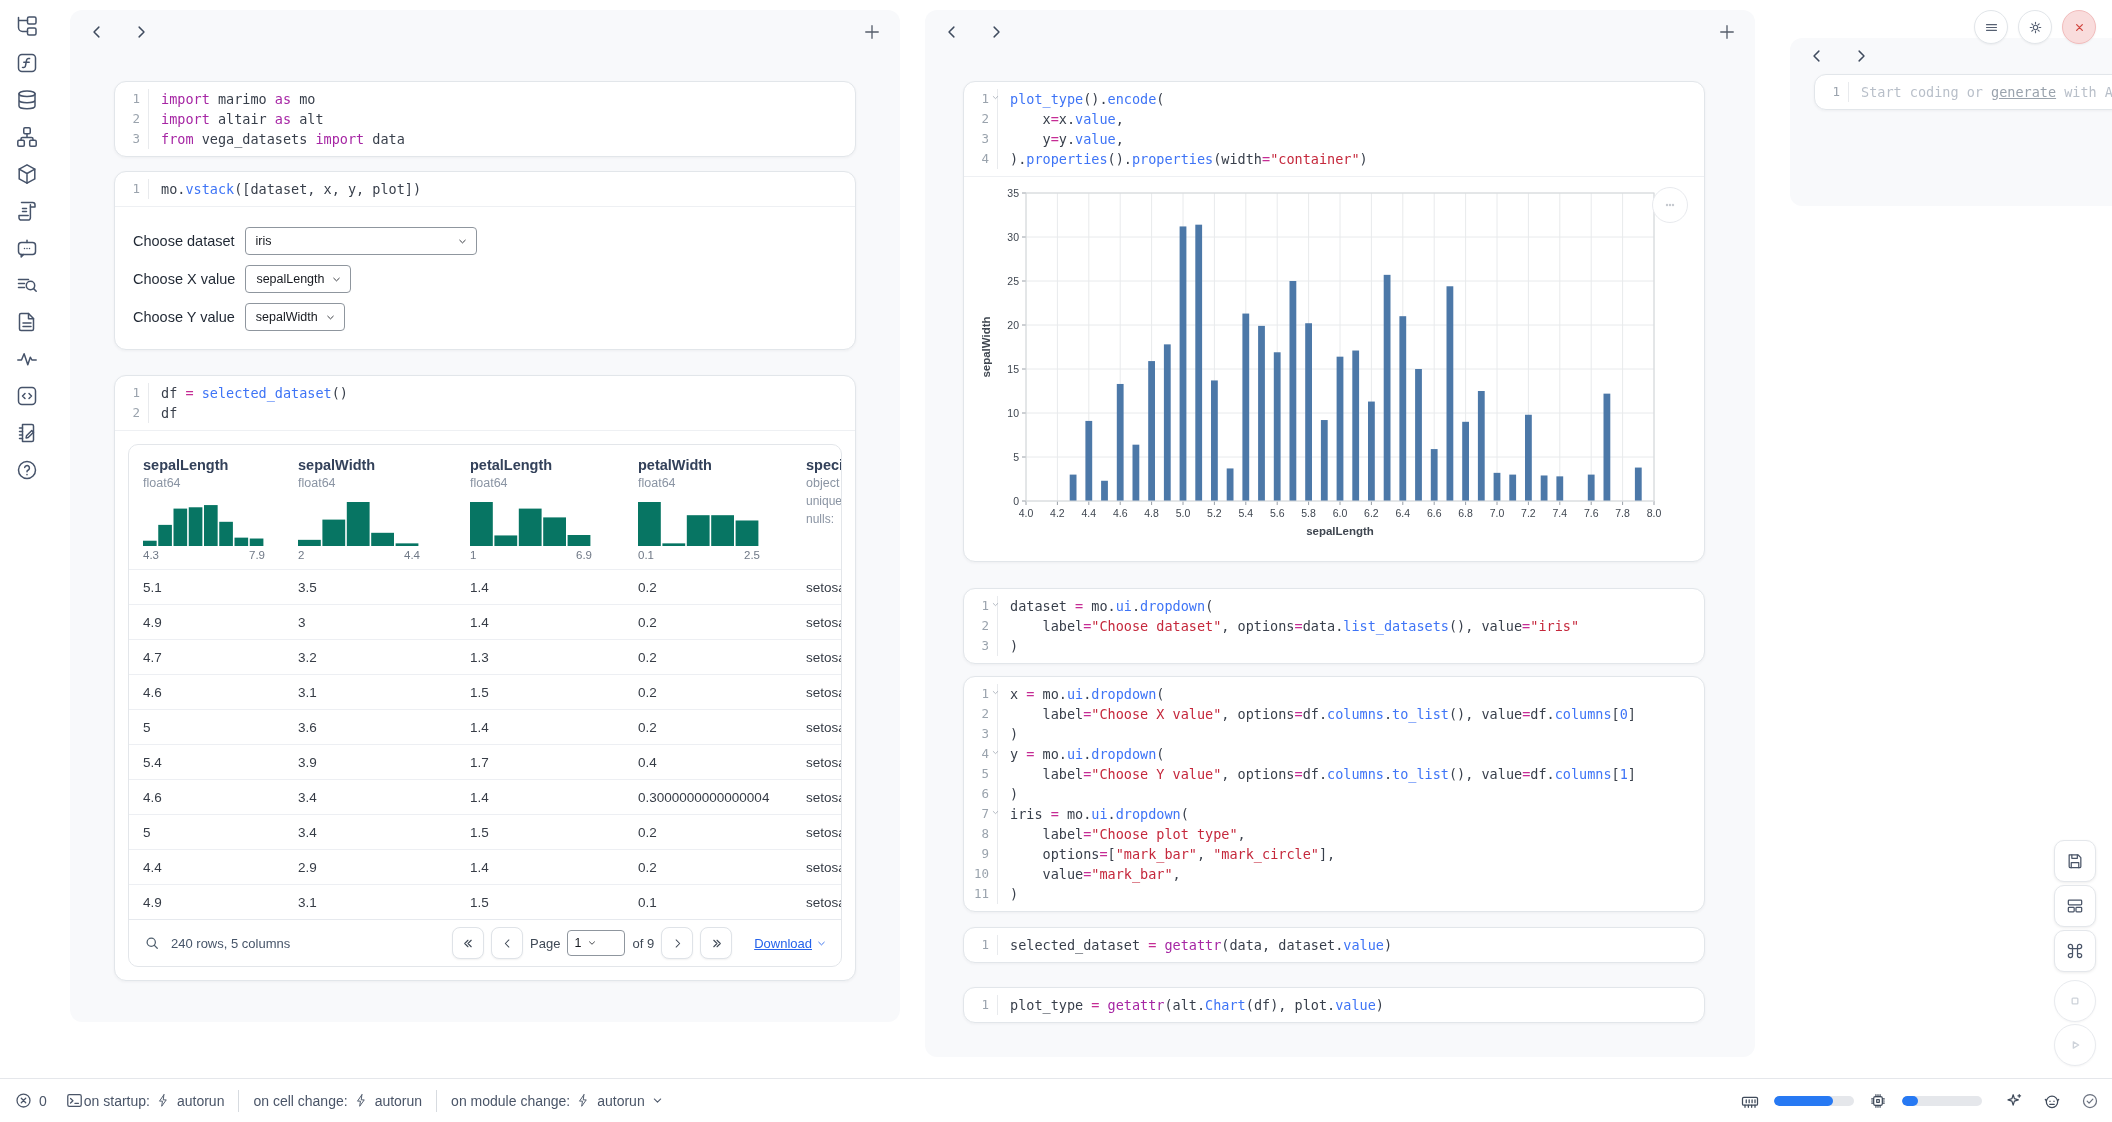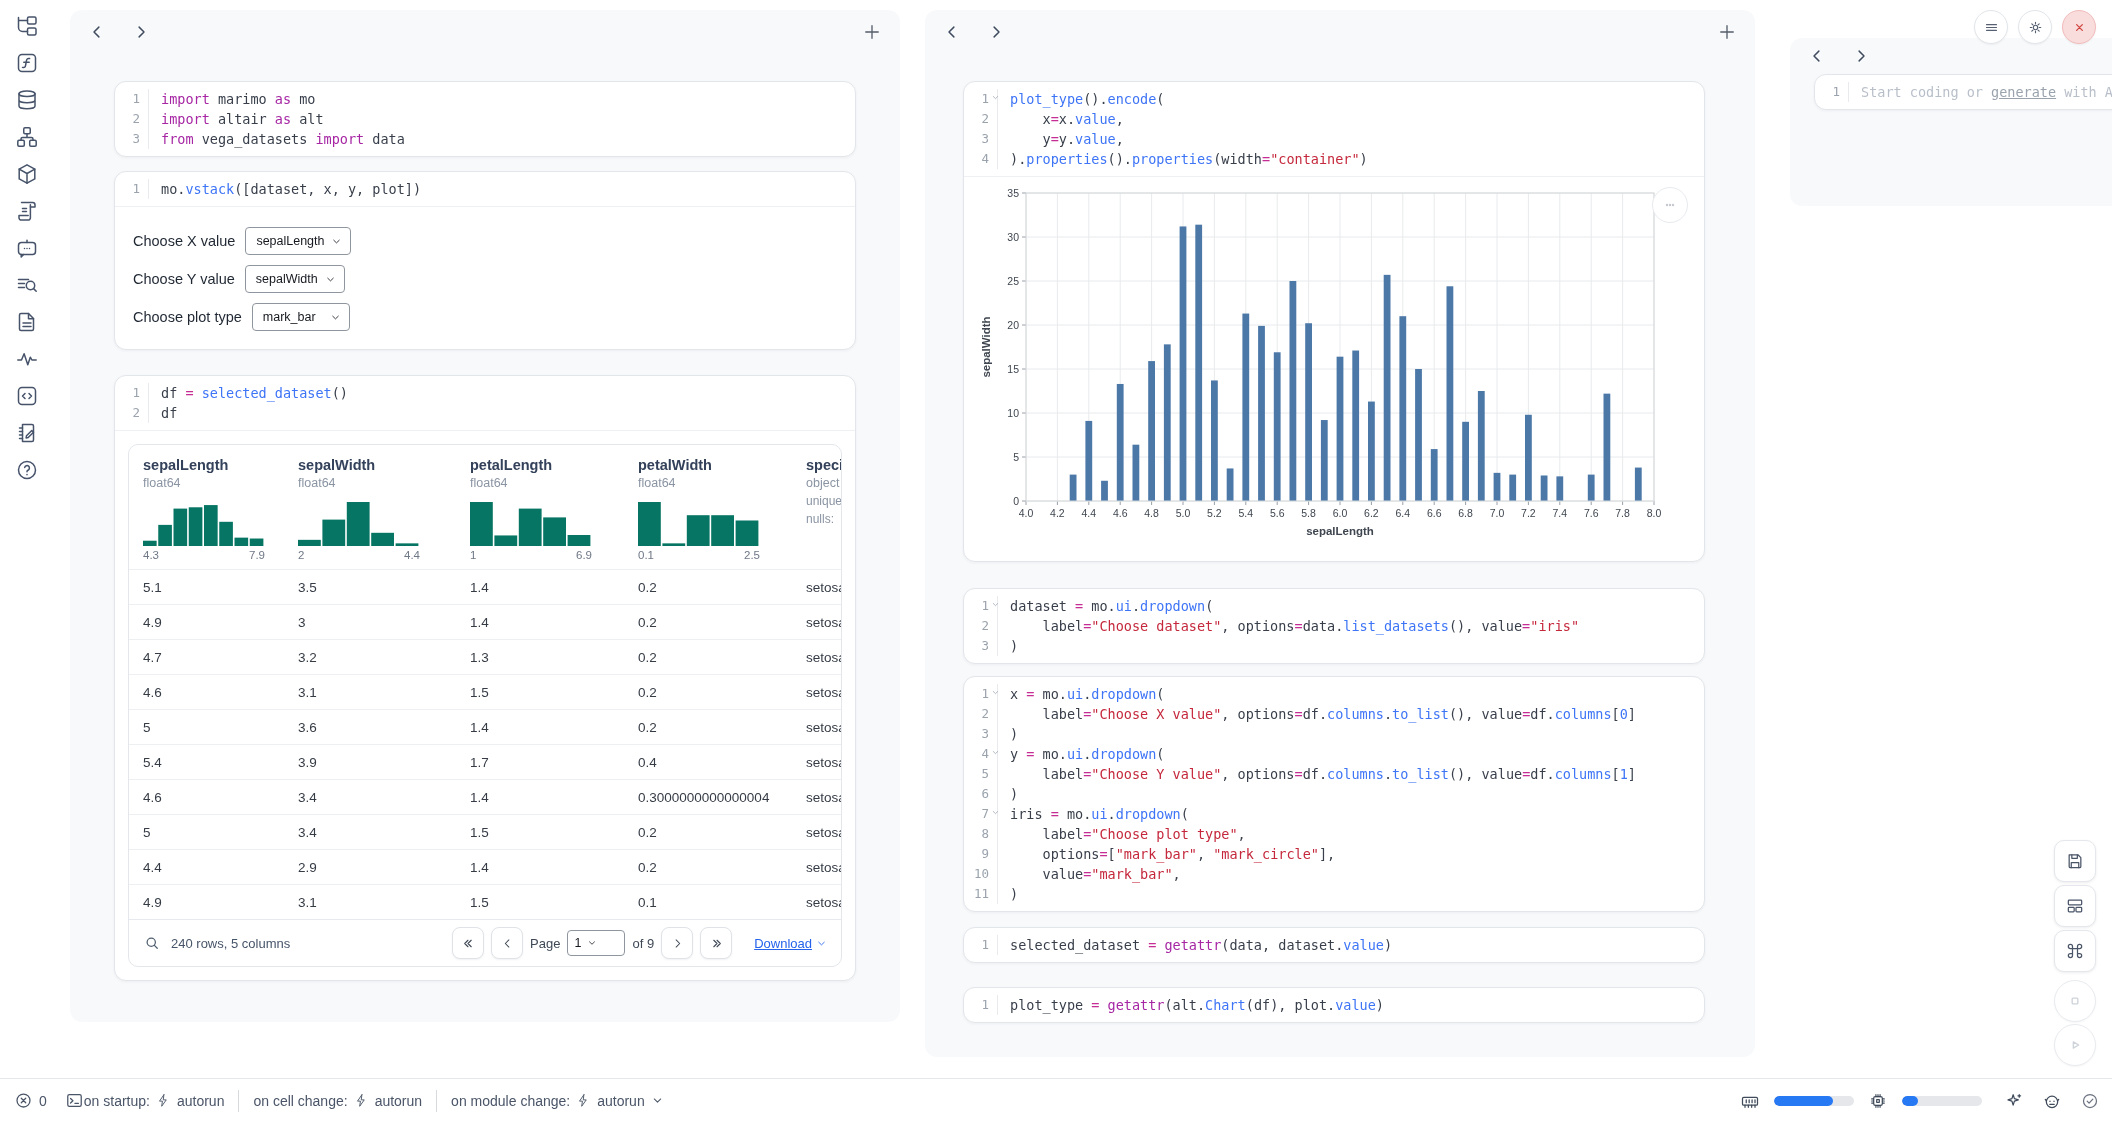--- a/index.html
+++ b/index.html
@@ -218,45 +218,45 @@
         <div class="cline"><span class="gut">3</span><span class="src"><span class="tk-k">from</span><span class="tk-p"> vega_datasets </span><span class="tk-k">import</span><span class="tk-p"> data</span></span></div>
       </div>
   </div>
   <div class="cell" style="margin-top:14px;">
     <div class="code">
         <div class="cline"><span class="gut">1</span><span class="src"><span class="tk-p">mo.</span><span class="tk-f">vstack</span><span class="tk-p">([dataset, x, y, plot])</span></span></div>
       </div>
     <div class="divider"></div>
     <div class="controls" id="controls">
         <div class="ctl-row">
+          <span class="ctl-label">Choose dataset</span>
+          <div class="ctl-select" style="width: 232px;">
+            <span>iris</span>
+            <span class="arrow">
+              <svg viewBox="0 0 24 24" fill="none" stroke="currentColor" stroke-width="1.9" stroke-linecap="round" stroke-linejoin="round">
+                <path d="M6 9.2 12 15l6-5.8"></path>
+              </svg>
+            </span>
+          </div>
+        </div>
+        <div class="ctl-row">
           <span class="ctl-label">Choose X value</span>
           <div class="ctl-select" style="width: 106px;">
             <span>sepalLength</span>
             <span class="arrow">
               <svg viewBox="0 0 24 24" fill="none" stroke="currentColor" stroke-width="1.9" stroke-linecap="round" stroke-linejoin="round">
                 <path d="M6 9.2 12 15l6-5.8"></path>
               </svg>
             </span>
           </div>
         </div>
         <div class="ctl-row">
           <span class="ctl-label">Choose Y value</span>
           <div class="ctl-select" style="width: 100px;">
             <span>sepalWidth</span>
-            <span class="arrow">
-              <svg viewBox="0 0 24 24" fill="none" stroke="currentColor" stroke-width="1.9" stroke-linecap="round" stroke-linejoin="round">
-                <path d="M6 9.2 12 15l6-5.8"></path>
-              </svg>
-            </span>
-          </div>
-        </div>
-        <div class="ctl-row">
-          <span class="ctl-label">Choose plot type</span>
-          <div class="ctl-select" style="width: 98px;">
-            <span>mark_bar</span>
             <span class="arrow">
               <svg viewBox="0 0 24 24" fill="none" stroke="currentColor" stroke-width="1.9" stroke-linecap="round" stroke-linejoin="round">
                 <path d="M6 9.2 12 15l6-5.8"></path>
               </svg>
             </span>
           </div>
         </div>
       </div>
   </div>
   <div class="cell" style="margin-top:25px;">

